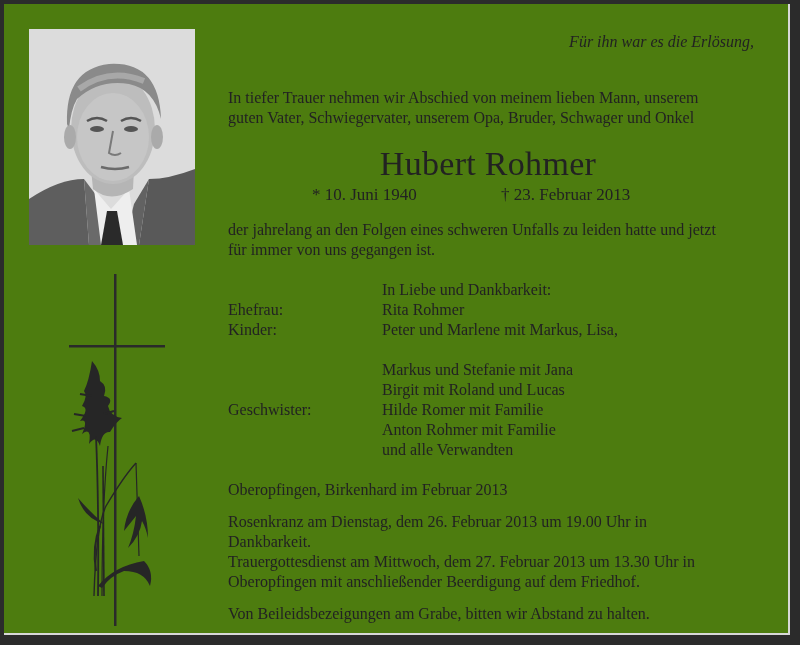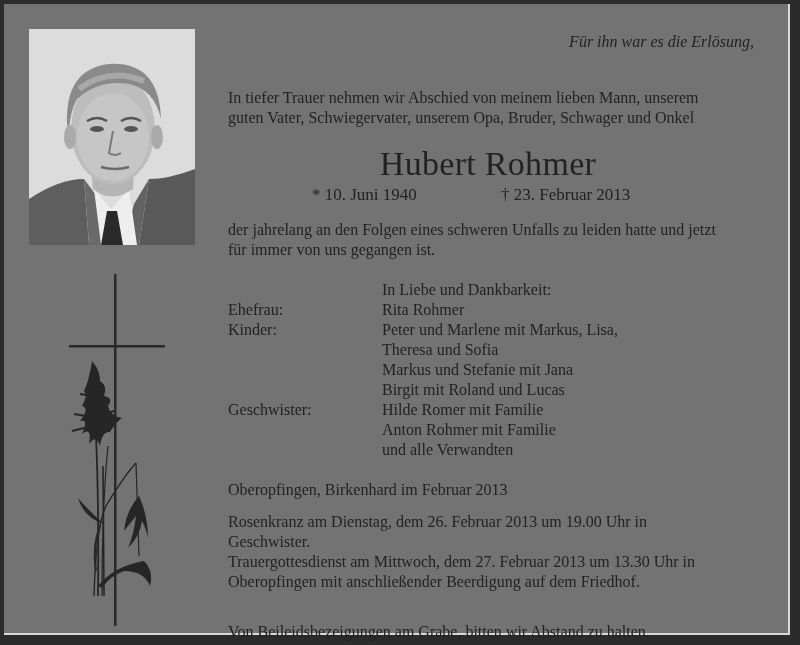--- a/index.html
+++ b/index.html
@@ -5,21 +5,21 @@
   html, body { margin: 0; padding: 0; }
   body {
     width: 800px; height: 645px; overflow: hidden;
     background: #2b2b2b;
     font-family: "Liberation Serif", "DejaVu Serif", serif;
     color: #222;
   }
   .page {
     position: absolute; left: 4px; top: 4px;
     width: 786px; height: 631px;
-    background: #737373;
+    background: #4d7c0f;
     border-right: 2px solid #d8d8d8;
     border-bottom: 2px solid #d8d8d8;
     box-sizing: border-box;
   }
   .photo {
     position: absolute; left: 25px; top: 25px;
     width: 166px; height: 216px;
     background: linear-gradient(180deg, #e4e4e4 0%, #d8d8d8 60%, #cfcfcf 100%);
     overflow: hidden;
   }
@@ -122,21 +122,20 @@
     <div class="row">
       <span class="rel">Ehefrau:</span>
       <span class="names">Rita Rohmer</span>
     </div>
     <div class="row">
       <span class="rel">Kinder:</span>
       <span class="names">Peter und Marlene mit Markus, Lisa,</span>
     </div>
     <div class="row">
       <span class="rel"></span>
-      <span class="names">Theresa und Sofia</span>
     </div>
     <div class="row">
       <span class="rel"></span>
       <span class="names">Markus und Stefanie mit Jana</span>
     </div>
     <div class="row">
       <span class="rel"></span>
       <span class="names">Birgit mit Roland und Lucas</span>
     </div>
     <div class="row">
@@ -150,26 +149,26 @@
     <div class="row">
       <span class="rel"></span>
       <span class="names">und alle Verwandten</span>
     </div>
   </div>
 
   <div class="para" style="top:476px;">Oberopfingen, Birkenhard im Februar 2013</div>
 
   <div class="para" style="top:508px;">
     <div>Rosenkranz am Dienstag, dem 26. Februar 2013 um 19.00 Uhr in</div>
-    <div>Geschwister.</div>
+    <div>Dankbarkeit.</div>
     <div>Trauergottesdienst am Mittwoch, dem 27. Februar 2013 um 13.30 Uhr in</div>
     <div>Oberopfingen mit anschließender Beerdigung auf dem Friedhof.</div>
   </div>
 
-  <div class="para" style="top:618px;">Von Beileidsbezeigungen am Grabe, bitten wir Abstand zu halten.</div>
+  <div class="para" style="top:600px;">Von Beileidsbezeigungen am Grabe, bitten wir Abstand zu halten.</div>
 
   <div class="cross">
     <svg width="140" height="360" viewBox="0 0 140 360">
 
       <rect x="70" y="8" width="2.5" height="352" fill="#2a2a2a"></rect>
       <rect x="25" y="79" width="96" height="2.5" fill="#2a2a2a"></rect>
 
       <path d="M48 95 Q45 115 40 125 Q44 130 38 140 Q46 142 36 155 Q45 152 38 168 Q48 160 45 178 Q52 168 56 180 Q58 165 66 166 Q72 156 78 152 Q66 150 64 140 Q70 132 60 130 Q64 120 56 115 Q56 104 48 95 Z" fill="#262626"></path>
       <path d="M42 150 L30 148 M40 162 L28 165 M60 148 L70 145 M48 130 L36 128" stroke="#262626" stroke-width="2"></path>
 

